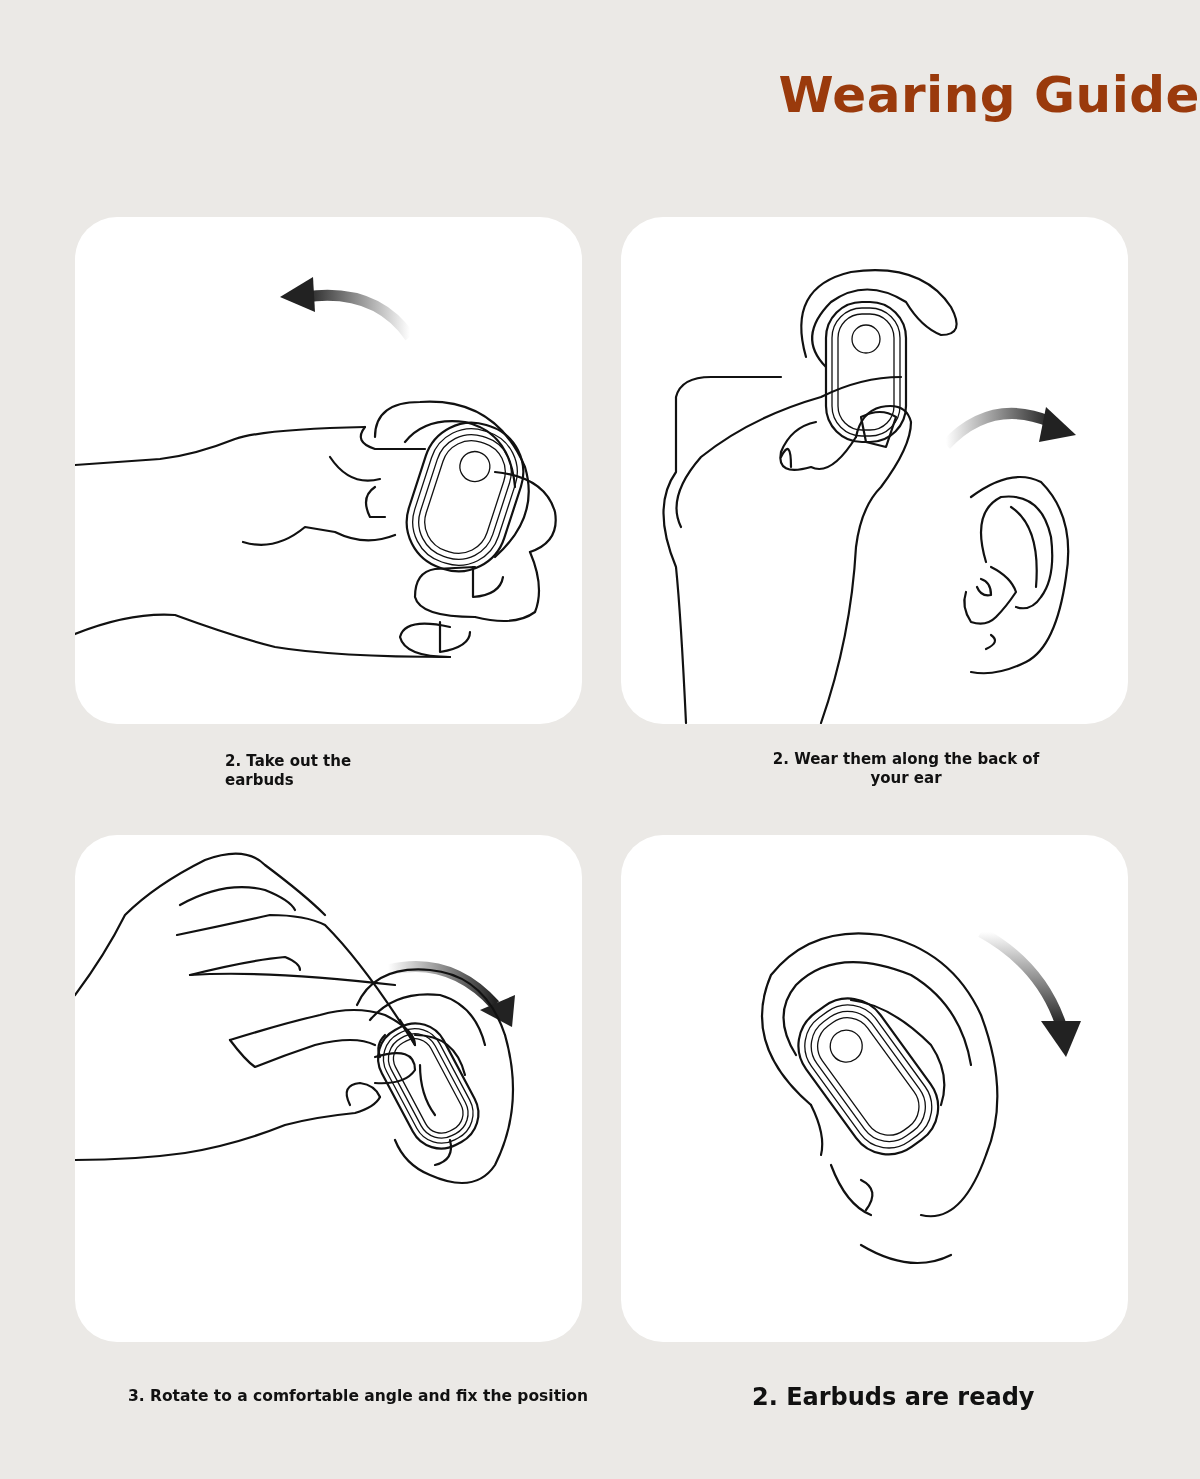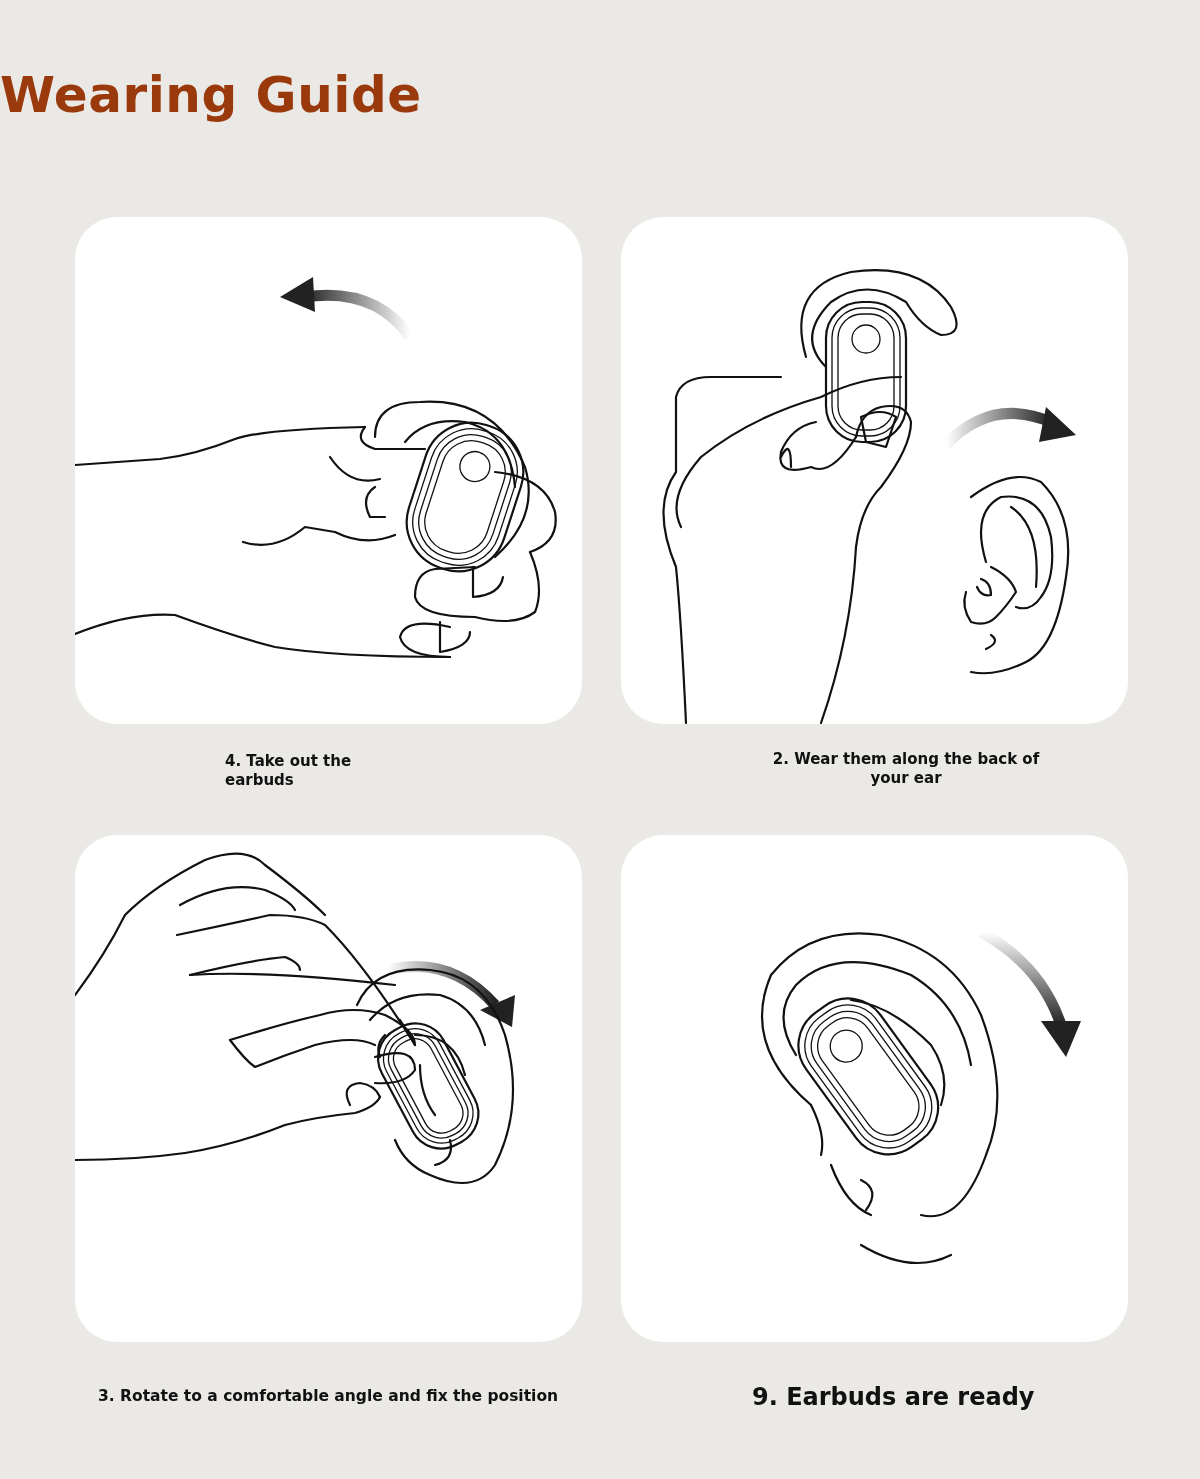--- a/index.html
+++ b/index.html
@@ -9,21 +9,21 @@
       background: #ebe9e6;
       position: relative;
       overflow: hidden;
       font-family: "DejaVu Sans", sans-serif;
       color: #111;
     }
     .title {
       position: absolute;
       left: 0; right: 0;
       top: 66px;
-      text-align: left;
+      text-align: right;
       font-size: 50px;
       font-weight: bold;
       color: #9a3a0c;
       letter-spacing: 0.5px;
       font-family: "DejaVu Sans", sans-serif;
     }
     .card {
       position: absolute;
       width: 507px;
       height: 507px;
@@ -37,21 +37,21 @@
     .c3 { left: 75px; top: 835px; }
     .c4 { left: 621px; top: 835px; }
     .caption {
       position: absolute;
       font-weight: bold;
       color: #111;
       line-height: 19px;
     }
     .cap1 { left: 225px; top: 752px; width: 180px; font-size: 15px; }
     .cap2 { left: 761px; top: 750px; width: 290px; font-size: 15px; text-align: center; }
-    .cap3 { left: 98px; top: 1387px; width: 520px; font-size: 15.5px; }
+    .cap3 { left: 98px; top: 1387px; width: 520px; font-size: 15.5px; text-align: center; }
     .cap4 { left: 752px; top: 1382px; width: 320px; font-size: 24px; line-height: 30px; }
     .ln { fill: none; stroke: #111; stroke-width: 2.2; stroke-linecap: round; stroke-linejoin: round; }
     .thin { fill: none; stroke: #111; stroke-width: 1.3; }
   </style>
 </head>
 <body>
 
 <div class="title">Wearing Guide</div>
 
 <div class="card c1">
@@ -90,21 +90,21 @@
     <path class="ln" d="M398 350 L398 380 Q425 378 428 360"></path>
     <g transform="rotate(18 390 280)">
       <rect class="ln" x="340" y="205" width="100" height="150" rx="48"></rect>
       <rect class="thin" x="346" y="211" width="88" height="138" rx="42"></rect>
       <rect class="thin" x="352" y="217" width="76" height="126" rx="36"></rect>
       <rect class="thin" x="358" y="223" width="64" height="114" rx="30"></rect>
       <circle class="thin" cx="390" cy="248" r="15"></circle>
     </g>
   </svg>
 </div>
-<div class="caption cap1">4. Take out the earbuds</div>
+<div class="caption cap1">2. Take out the earbuds</div>
 
 <div class="card c2">
   <svg viewBox="0 0 507 507">
     <g>
       <path d="M325 228 Q370 180 430 205" stroke="url(#g2)" stroke-width="11" fill="none"></path>
       <polygon points="455,218 425,190 418,225" fill="#222"></polygon>
     </g>
     <path class="ln" d="M65 506 Q60 400 55 350 Q30 290 55 255 L55 180 Q60 160 90 160 L160 160"></path>
     <path class="ln" d="M60 310 Q45 280 80 240 Q130 200 200 180 Q240 160 280 160"></path>
     <path class="ln" d="M200 506 Q230 420 235 330 Q240 290 260 270 Q290 230 290 205 Q285 185 260 190 Q240 195 235 220"></path>
@@ -182,13 +182,13 @@
     </g>
     <g transform="rotate(-36 245 240)">
       <rect class="ln" x="200" y="160" width="92" height="165" rx="40"></rect>
       <rect class="thin" x="206" y="166" width="80" height="153" rx="35"></rect>
       <rect class="thin" x="212" y="172" width="68" height="141" rx="30"></rect>
       <rect class="thin" x="218" y="178" width="56" height="129" rx="25"></rect>
       <circle class="thin" cx="246" cy="205" r="16"></circle>
     </g>
   </svg>
 </div>
-<div class="caption cap4">9. Earbuds are ready</div>
+<div class="caption cap4">2. Earbuds are ready</div>
 
 </body></html>

